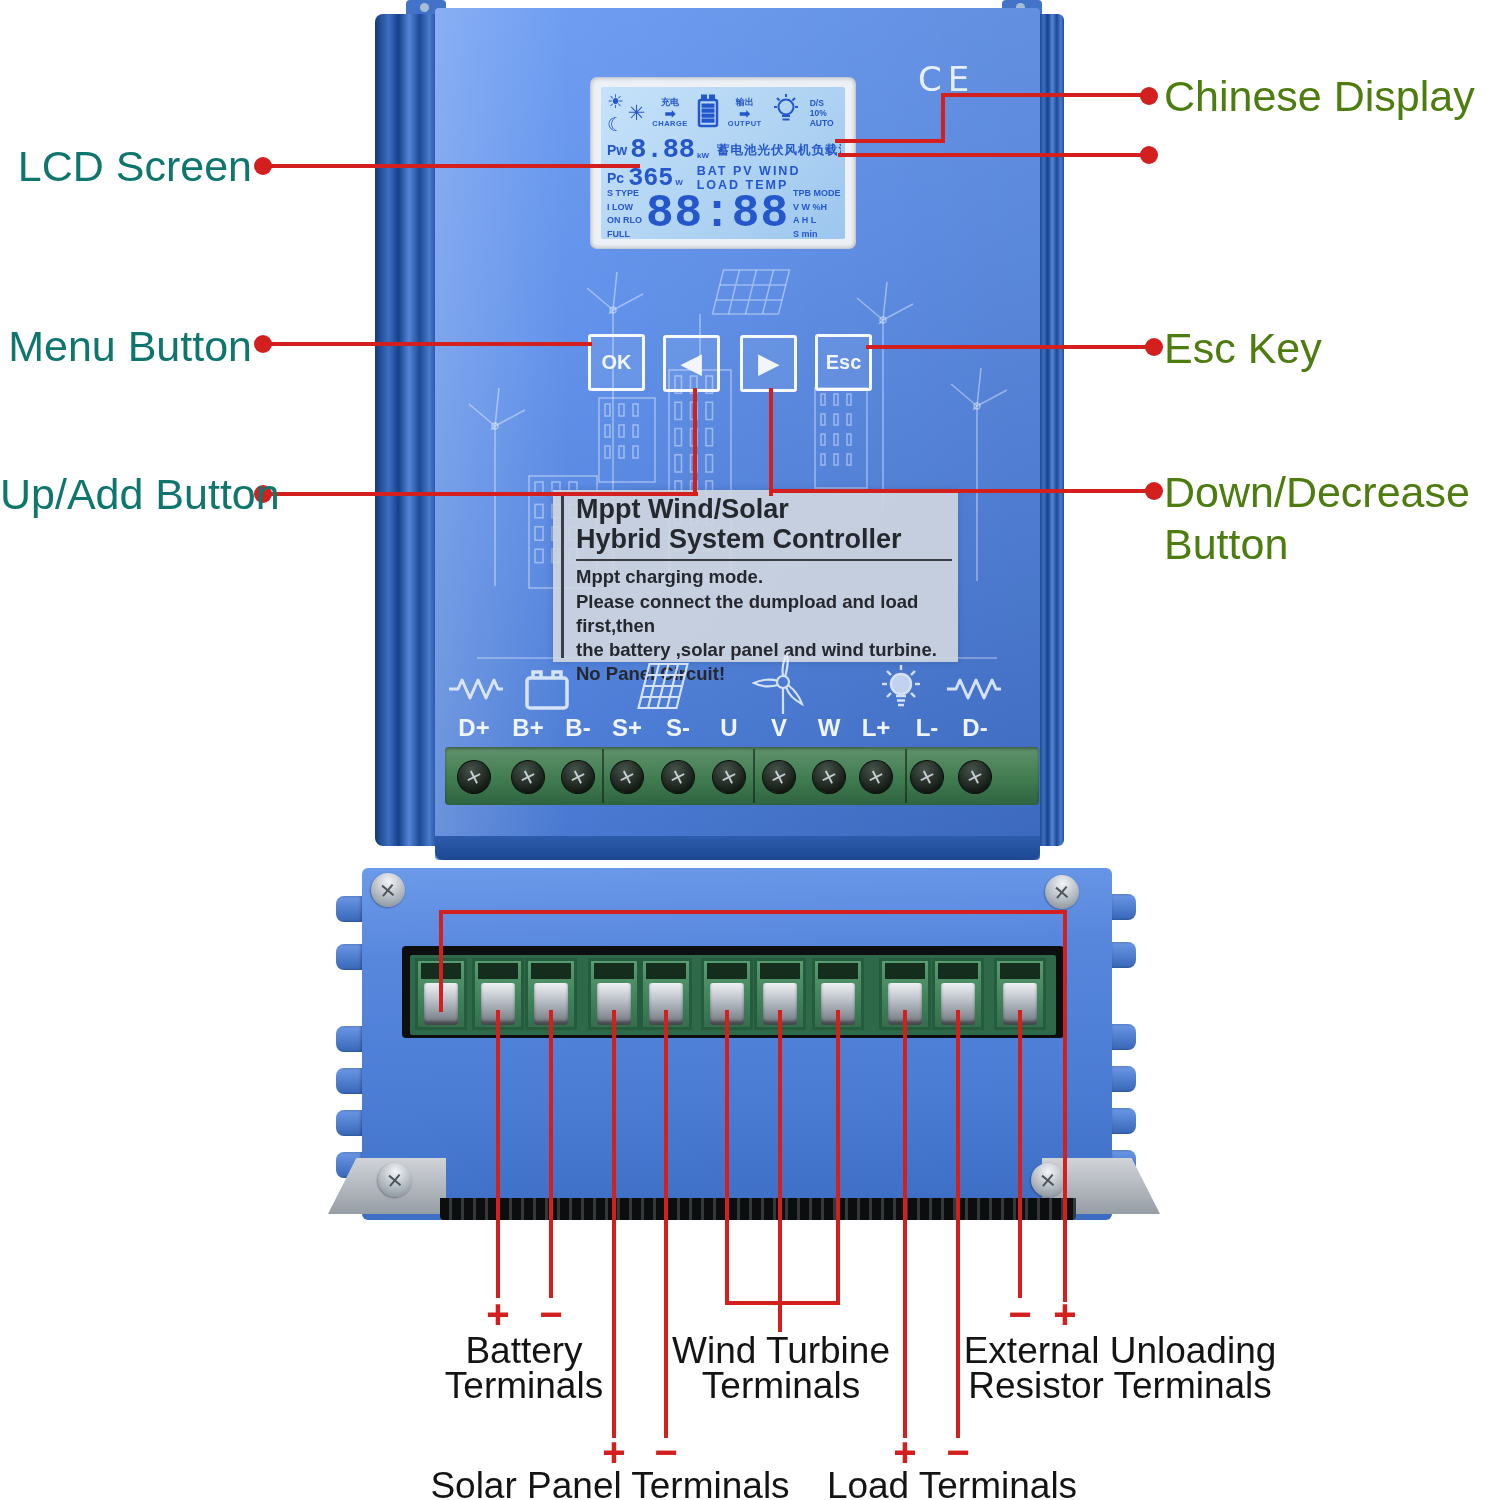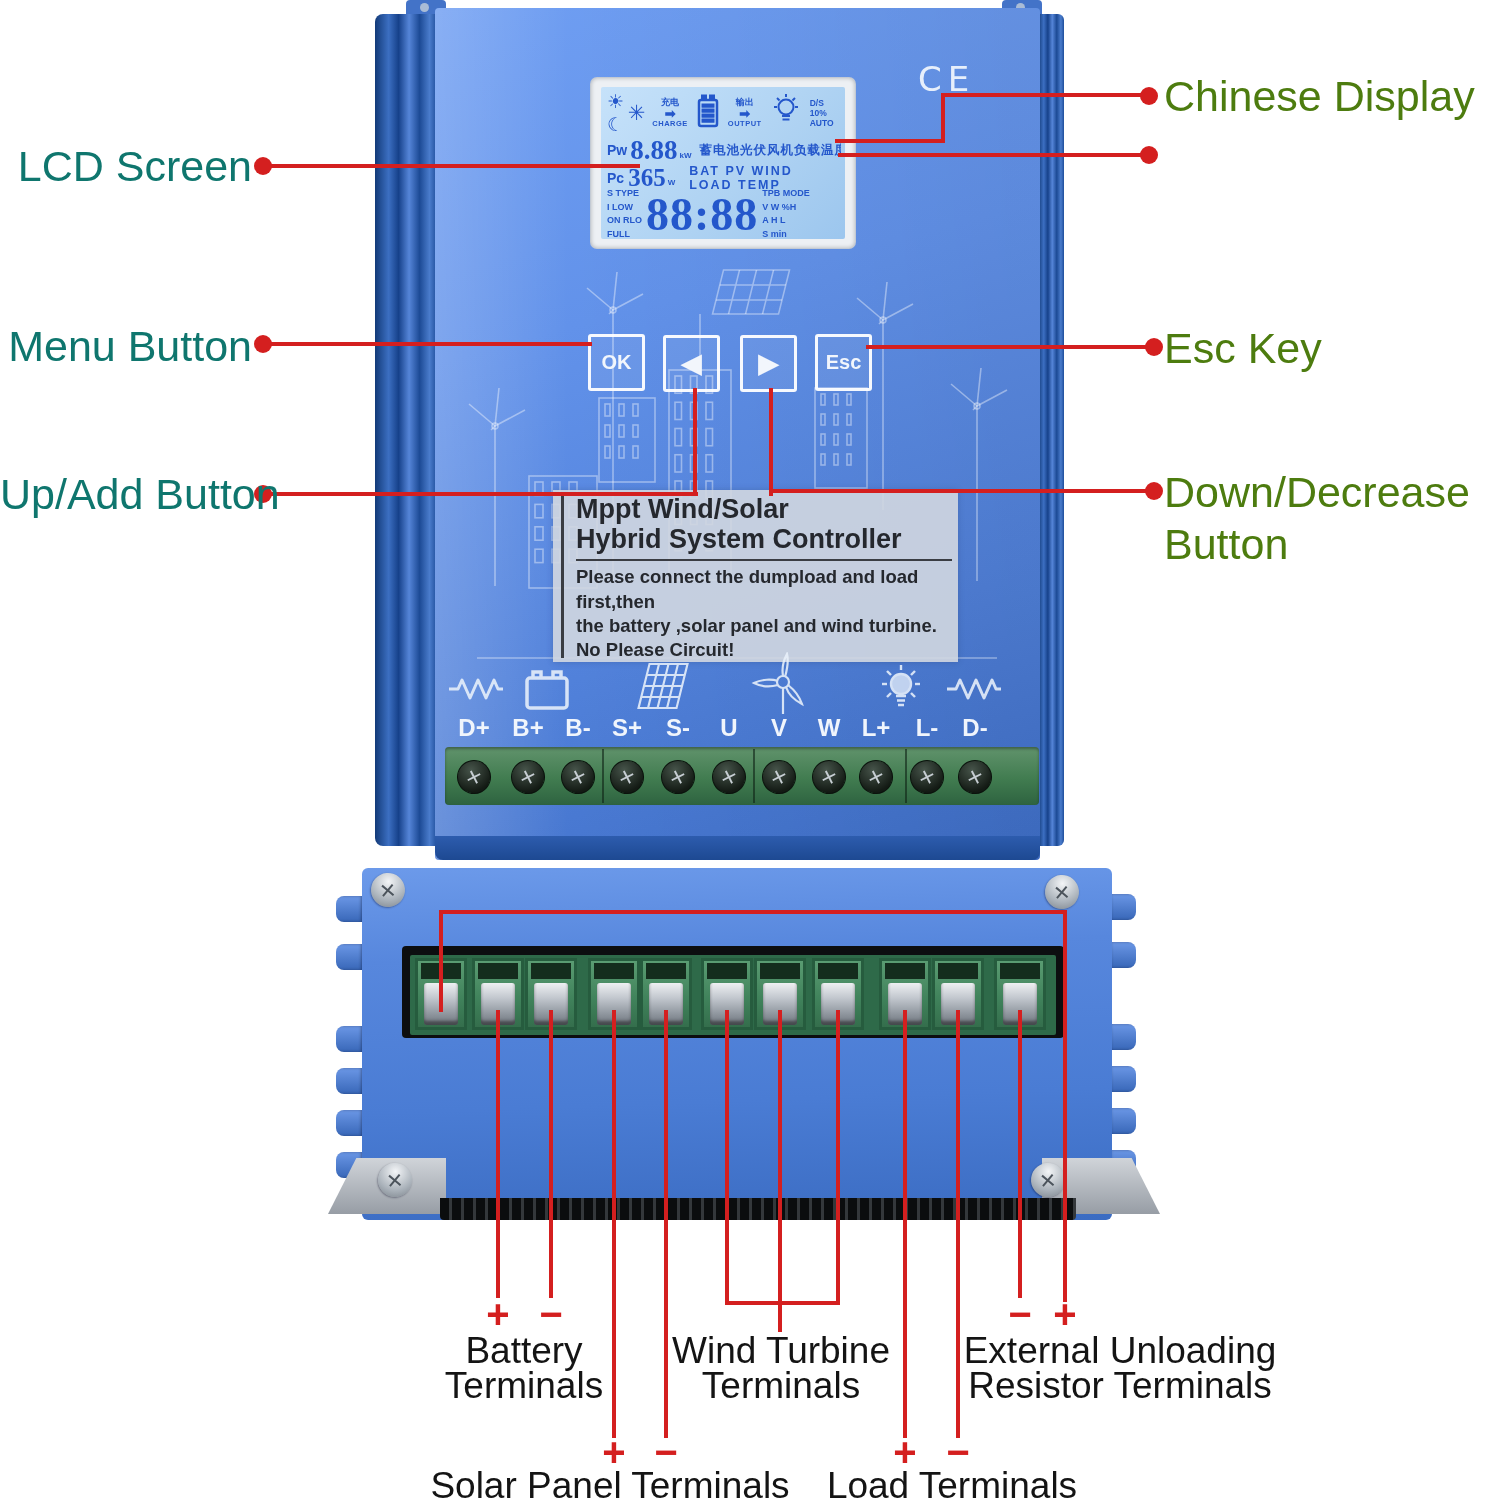--- a/index.html
+++ b/index.html
@@ -32,21 +32,21 @@
   #bezel{position:absolute;left:591px;top:78px;width:264px;height:170px;background:#edf0f4;border-radius:6px;
     box-shadow:0 0 0 1px #c3cad4, inset 0 0 4px rgba(0,0,0,.25);}
   #screen{position:absolute;left:10px;top:9px;width:244px;height:152px;border-radius:2px;
     background:linear-gradient(135deg,#c6e2fa 0%,#aed2f2 60%,#9cc6ee 100%);color:#2457cb;overflow:hidden;}
   .lrow{position:absolute;left:6px;right:4px;display:flex;align-items:center;}
   .mini{display:flex;flex-direction:column;align-items:center;line-height:1;font-weight:700;}
   .mini .cn{font-size:9px;}
   .mini .ar{font-size:13px;font-weight:700;}
   .mini .en{font-size:7.5px;letter-spacing:.5px;}
   .stat{display:flex;flex-direction:column;align-items:flex-end;line-height:1.25;font:700 8.5px "Liberation Sans",sans-serif;}
-  .seg{font-family:Liberation Serif, serif;font-weight:700;}
+  .seg{font-family:Liberation Mono, monospace;font-weight:700;}
   .tiny{font:700 9px/1.5 "Liberation Sans",sans-serif;white-space:pre-line;}
   
   .btn{position:absolute;width:51px;height:51px;border:3px solid rgba(255,255,255,.95);border-radius:3px;
     background:rgba(255,255,255,.07);color:#f2f6fc;display:flex;align-items:center;justify-content:center;
     font:700 20px "Liberation Sans",sans-serif;}
   .btn.tri{font-size:26px;}
   
   #plate{position:absolute;left:553px;top:490px;width:405px;height:172px;background:rgba(209,215,224,.9);
     color:#25282e;box-shadow:0 0 6px rgba(30,50,90,.25);}
   #plate .in{position:absolute;inset:4px 6px 4px 8px;border-left:3px solid #3a3d43;padding-left:12px;}
@@ -283,23 +283,24 @@
     <div class="btn" style="left:588px;top:334px;">OK</div>
     <div class="btn tri" style="left:663px;top:335px;">◀</div>
     <div class="btn tri" style="left:740px;top:335px;">▶</div>
     <div class="btn" style="left:815px;top:334px;">Esc</div>
 
     <div id="plate">
       <div class="in">
         <div class="t">Mppt Wind/Solar</div>
         <div class="t">Hybrid System Controller</div>
         <div class="sep"></div>
+        <div class="b">Mppt charging mode.</div>
         <div class="b">Please connect the dumpload and load first,then</div>
         <div class="b">the battery ,solar panel and wind turbine.</div>
-        <div class="b">No Please Circuit!</div>
+        <div class="b">No Panel Circuit!</div>
       </div>
     </div>
 
     <div id="front-terms">
         <div class="tlabel" style="position: absolute; left: 474px; top: 716px;">D+</div>
         <div class="tlabel" style="position: absolute; left: 528px; top: 716px;">B+</div>
         <div class="tlabel" style="position: absolute; left: 578px; top: 716px;">B-</div>
         <div class="tlabel" style="position: absolute; left: 627px; top: 716px;">S+</div>
         <div class="tlabel" style="position: absolute; left: 678px; top: 716px;">S-</div>
         <div class="tlabel" style="position: absolute; left: 729px; top: 716px;">U</div>

